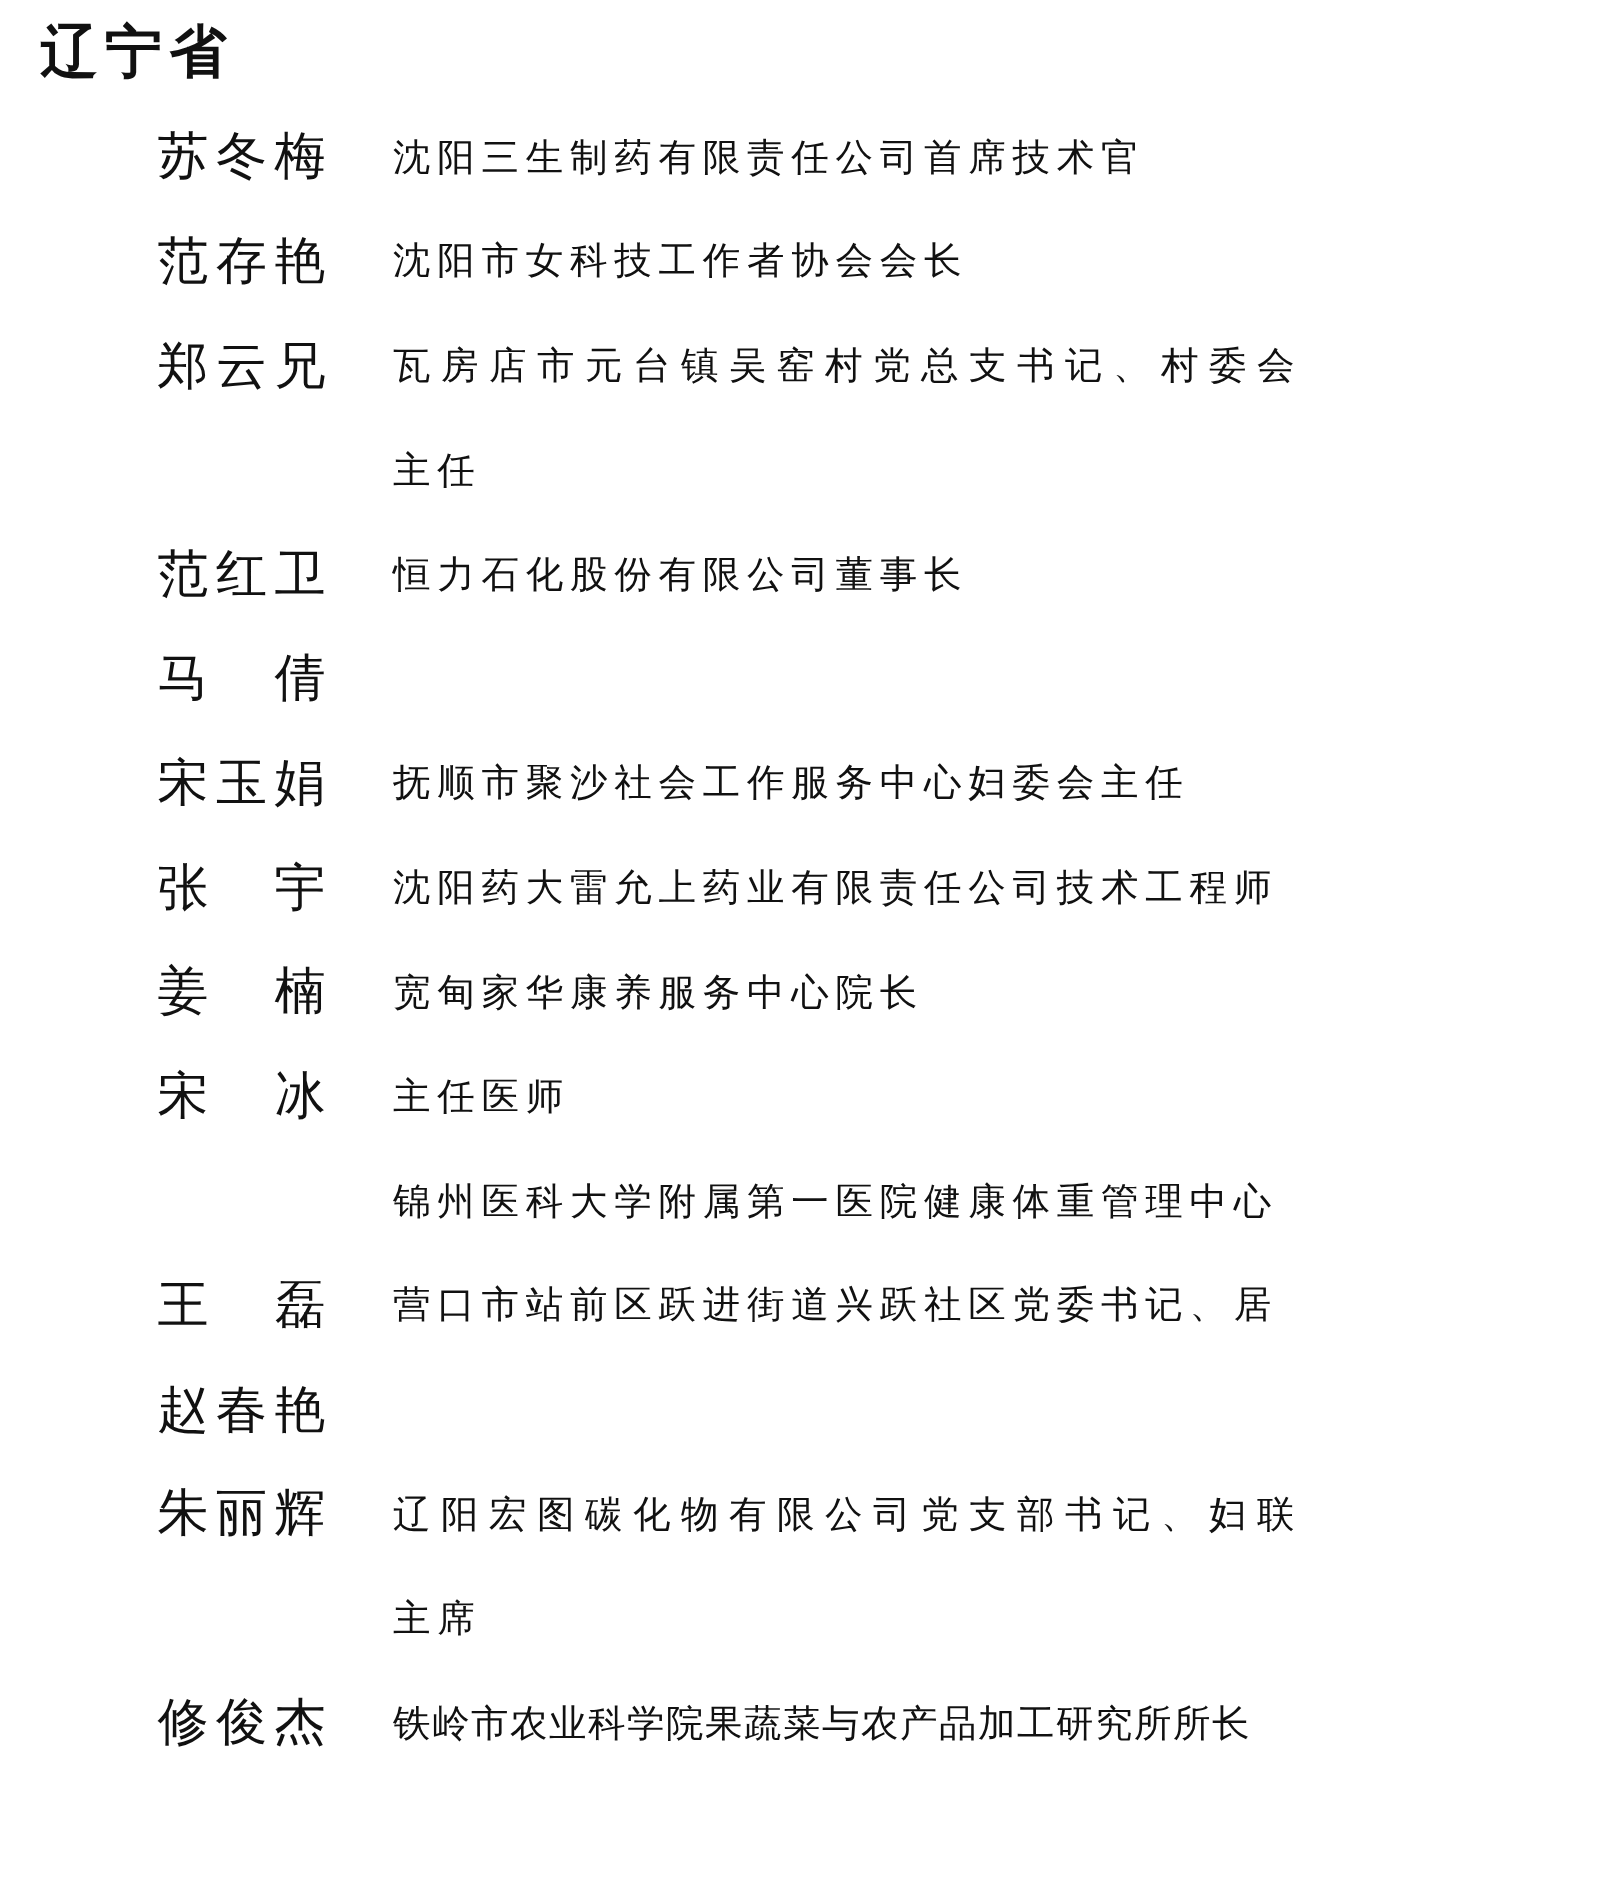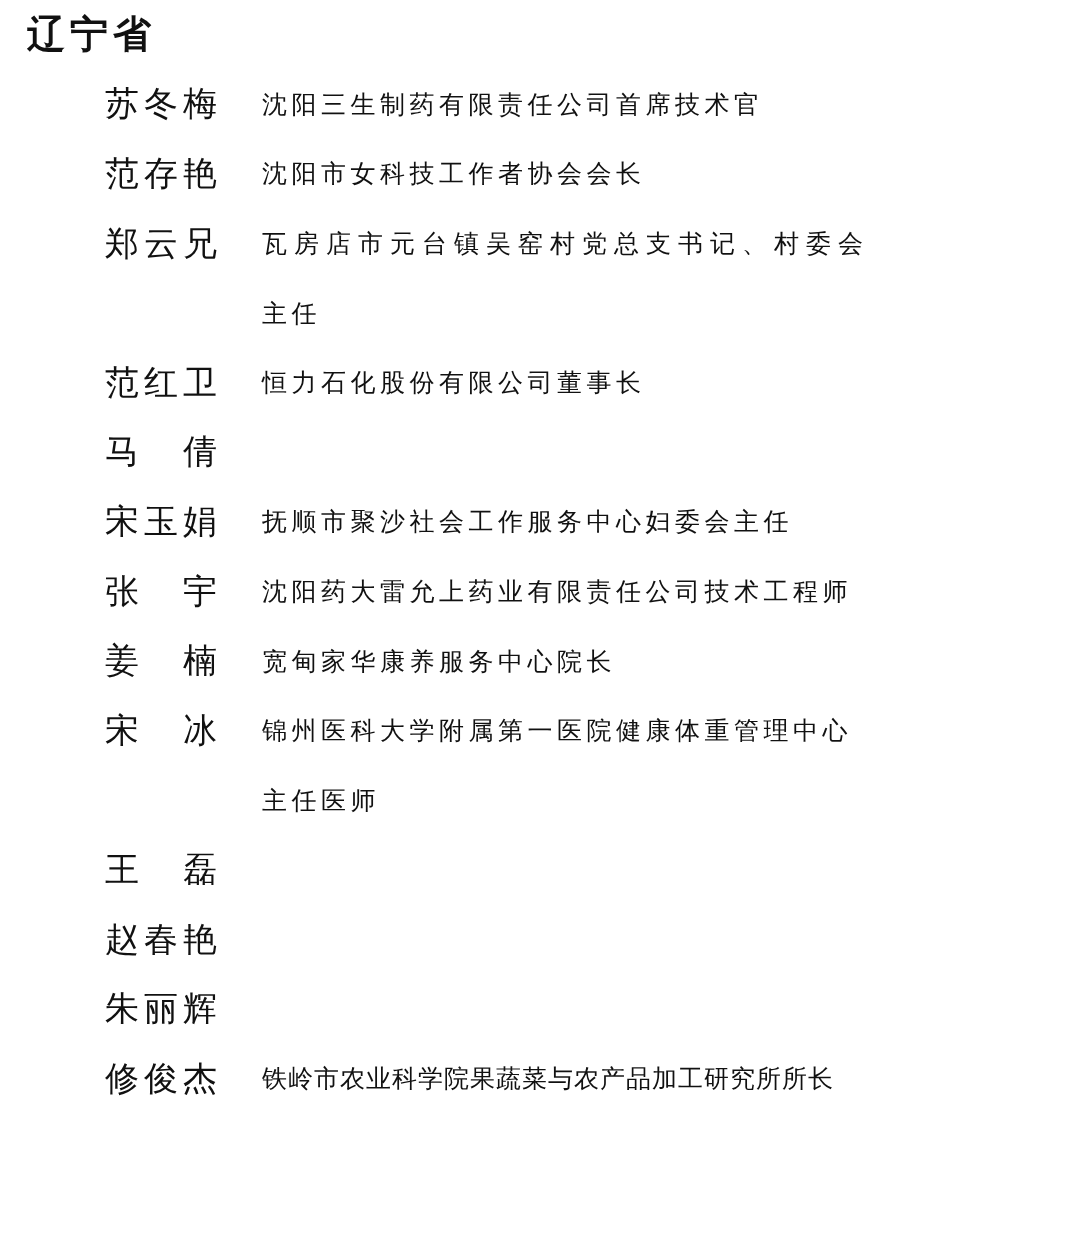--- a/index.html
+++ b/index.html
@@ -156,48 +156,53 @@
       <div class="desc-line">宽甸家华康养服务中心院长</div>
     </div>
   </div>
 
   <div class="entry">
     <div class="entry-name js-spread spread">
         <span>宋</span>
         <span>冰</span>
       </div>
     <div class="entry-desc">
+      <div class="desc-line">主任医师</div>
       <div class="desc-line">锦州医科大学附属第一医院健康体重管理中心</div>
-      <div class="desc-line">主任医师</div>
     </div>
   </div>
 
   <div class="entry">
     <div class="entry-name js-spread spread">
         <span>王</span>
         <span>磊</span>
       </div>
     <div class="entry-desc">
+      <div class="desc-line">营口市站前区跃进街道兴跃社区党委书记、居</div>
     </div>
   </div>
 
   <div class="entry">
     <div class="entry-name js-spread spread">
         <span>赵</span>
         <span>春</span>
         <span>艳</span>
       </div>
   </div>
 
   <div class="entry">
     <div class="entry-name js-spread spread">
         <span>朱</span>
         <span>丽</span>
         <span>辉</span>
       </div>
+    <div class="entry-desc">
+      <div class="desc-line ls-wide">辽阳宏图碳化物有限公司党支部书记、妇联</div>
+      <div class="desc-line">主席</div>
+    </div>
   </div>
 
   <div class="entry">
     <div class="entry-name js-spread spread">
         <span>修</span>
         <span>俊</span>
         <span>杰</span>
       </div>
     <div class="entry-desc">
       <div class="desc-line ls-tight">铁岭市农业科学院果蔬菜与农产品加工研究所所长</div>

